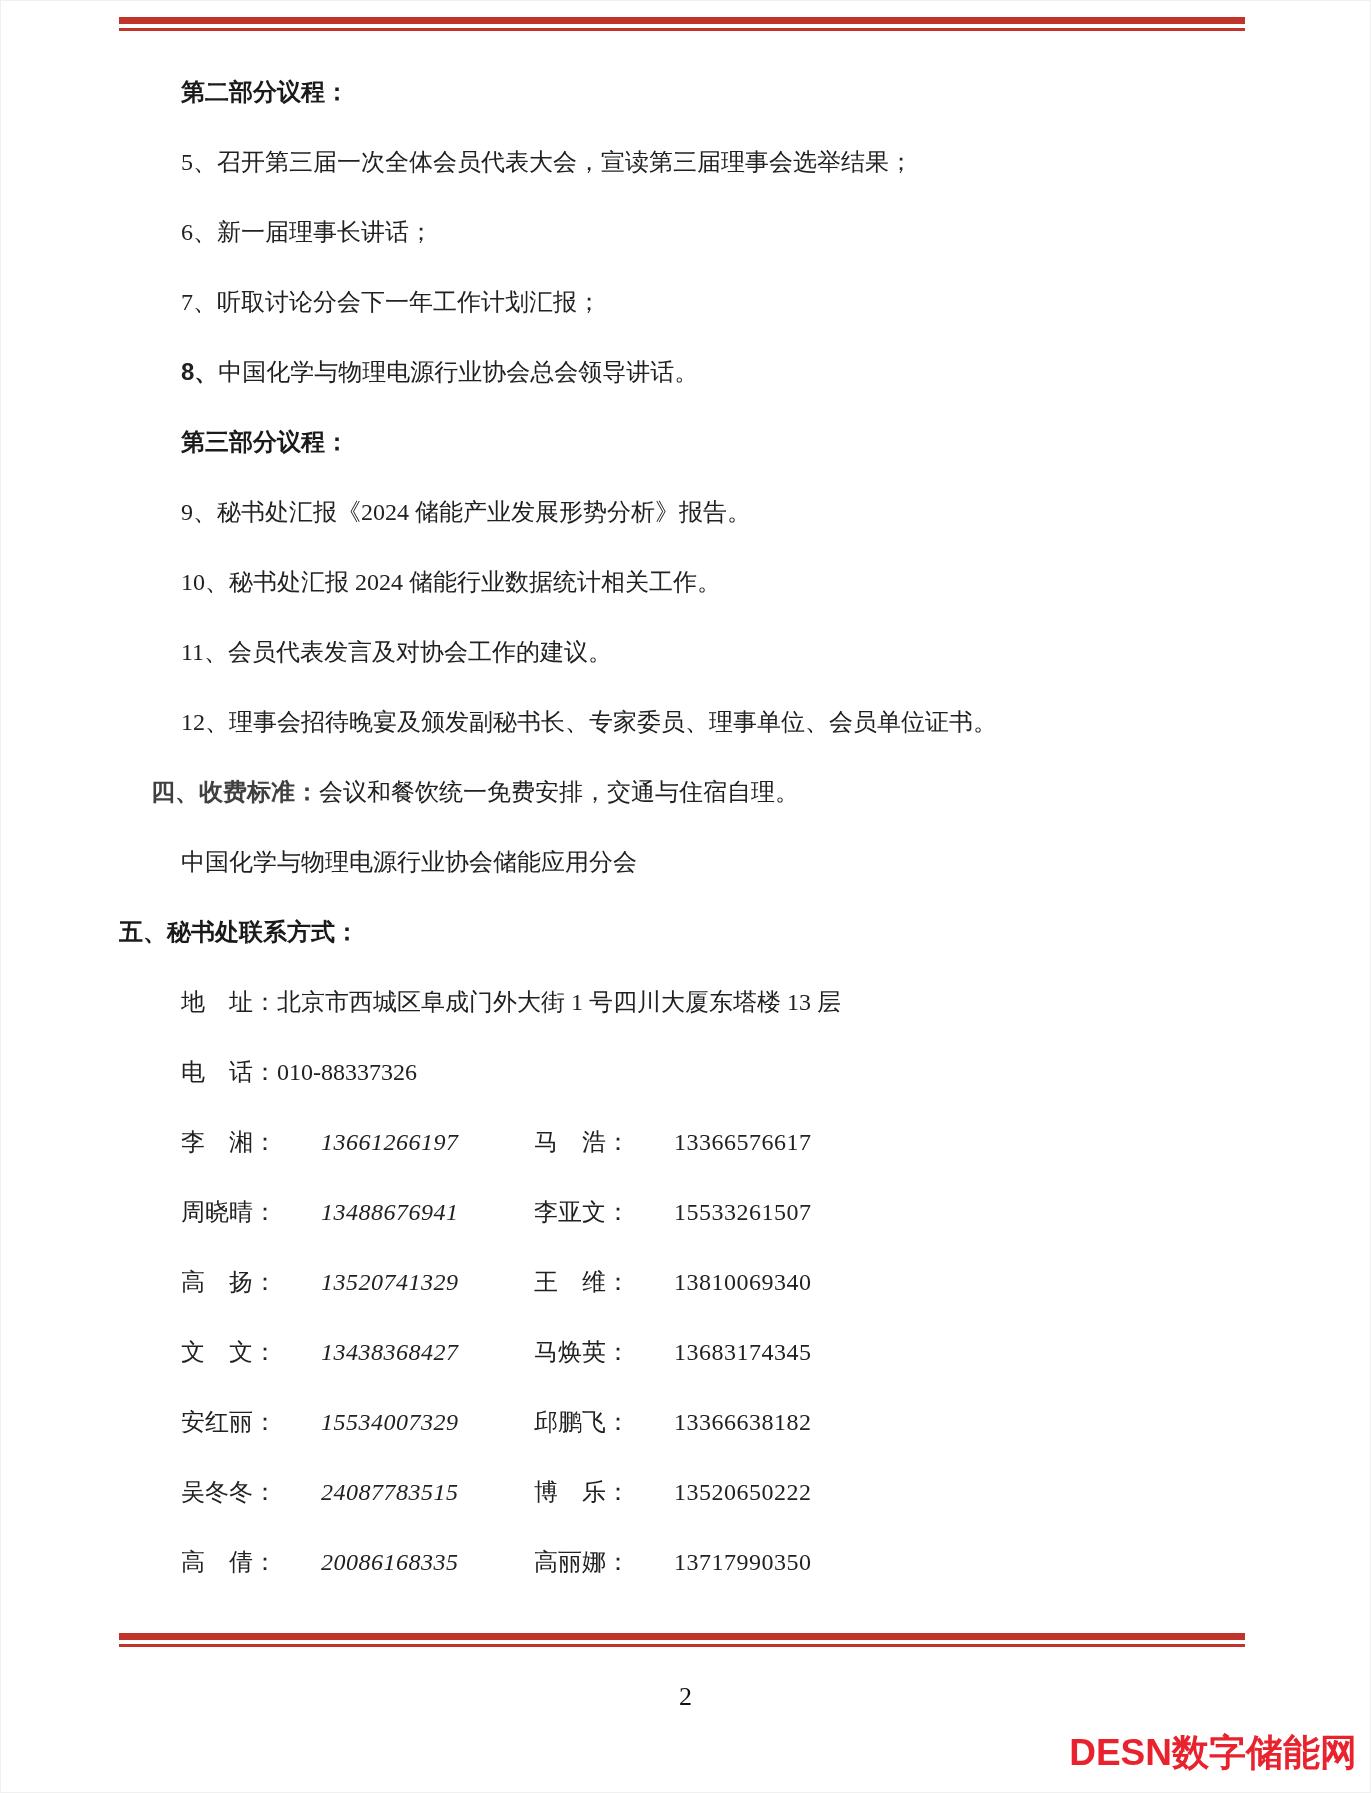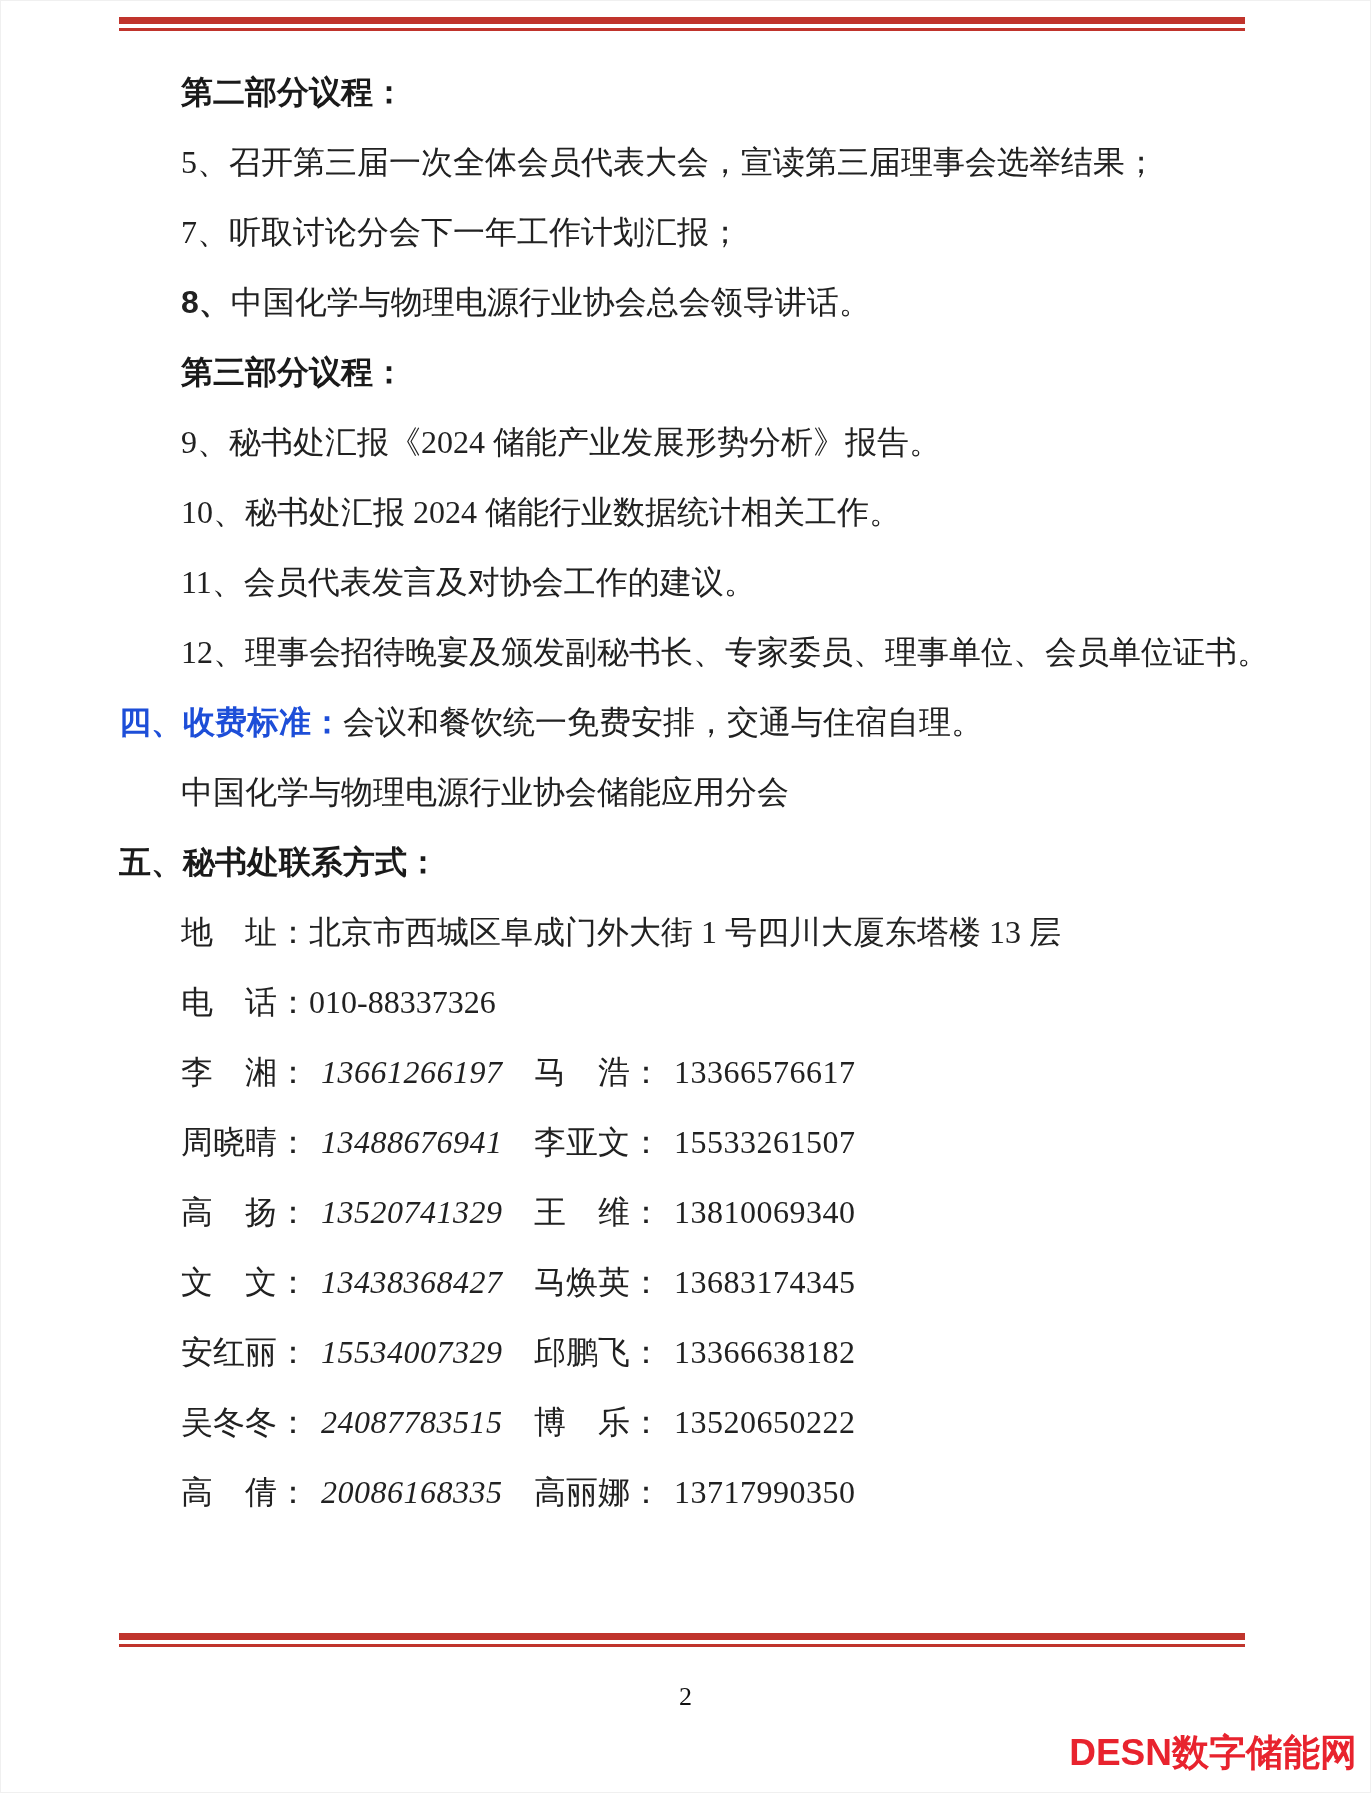--- a/index.html
+++ b/index.html
@@ -16,26 +16,26 @@
   .rule{position:absolute;left:119px;width:1126px;background:#c0342c;}
   .rule-top-thick{top:17px;height:7px;}
   .rule-top-thin{top:28px;height:3px;}
   .rule-bottom-thick{top:1633px;height:7px;}
   .rule-bottom-thin{top:1644px;height:3px;}
 
   
   .doc-body{
     position:absolute;
     top:57px;left:119px;width:1126px;
-    font-size:32px;
+    font-size:24px;
   }
   .line{height:70px;line-height:70px;white-space:nowrap;}
   .indent{padding-left:62px;}
   .heading{font-weight:bold;color:#1a1a1a;}
-  .bold{font-weight:bold;color:#1d4ed8;}
+  .bold{font-weight:bold;color:#404040;margin-left:32px;}
   
   .num-bold::first-letter{
     font-family:"Liberation Sans","DejaVu Sans",sans-serif;
     font-weight:600;
   }
   
   .c-name{display:inline-block;width:140px;}
   .c-phone{display:inline-block;width:213px;letter-spacing:.5px;font-style:italic;}
   .c-phone2{display:inline-block;letter-spacing:.5px;text-align:center;}
 
@@ -55,20 +55,21 @@
 
 <div class="page">
 
   <div class="rule rule-top-thick"></div>
   <div class="rule rule-top-thin"></div>
 
   <div class="doc-body">
 
     <div class="line indent heading">第二部分议程：</div>
     <div class="line indent">5、召开第三届一次全体会员代表大会，宣读第三届理事会选举结果；</div>
+    <div class="line indent">6、新一届理事长讲话；</div>
     <div class="line indent">7、听取讨论分会下一年工作计划汇报；</div>
     <div class="line indent num-bold">8、中国化学与物理电源行业协会总会领导讲话。</div>
 
     <div class="line indent heading">第三部分议程：</div>
     <div class="line indent">9、秘书处汇报《2024 储能产业发展形势分析》报告。</div>
     <div class="line indent">10、秘书处汇报 2024 储能行业数据统计相关工作。</div>
     <div class="line indent">11、会员代表发言及对协会工作的建议。</div>
     <div class="line indent">12、理事会招待晚宴及颁发副秘书长、专家委员、理事单位、会员单位证书。</div>
 
     <div class="line"><span class="bold">四、收费标准：</span><span>会议和餐饮统一免费安排，交通与住宿自理。</span></div>

